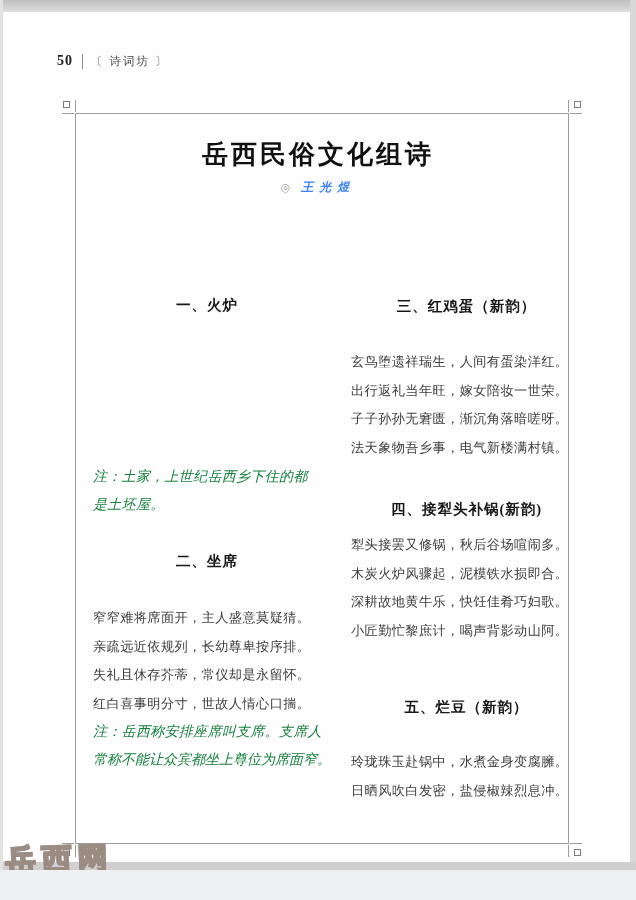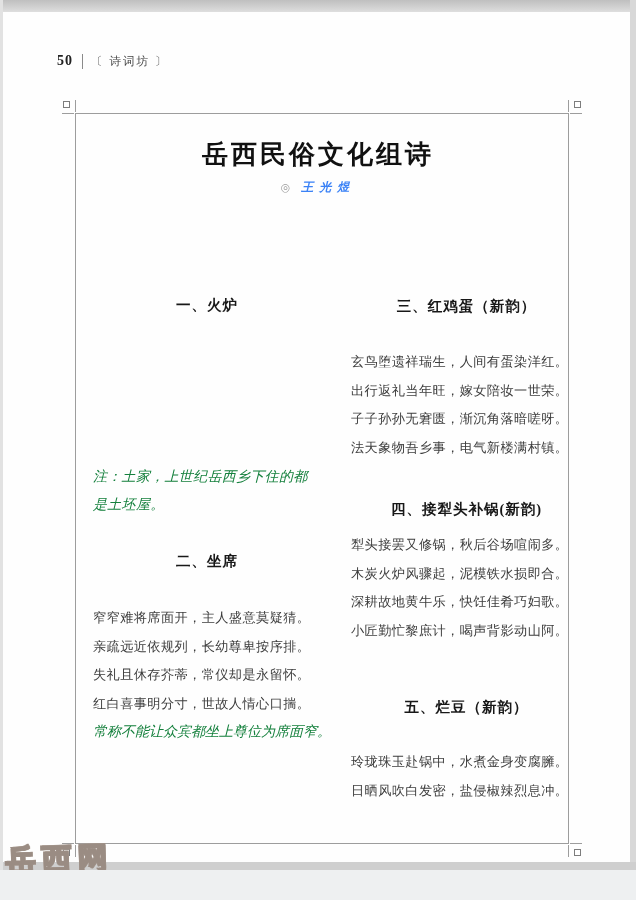--- a/index.html
+++ b/index.html
@@ -115,20 +115,21 @@
   </div>
 
   <div class="poem-title colL" style="top:552px;">二、坐席</div>
   <div class="poem-lines colL" style="top:604px;">
     <div class="ln">窄窄难将席面开，主人盛意莫疑猜。</div>
     <div class="ln">亲疏远近依规列，长幼尊卑按序排。</div>
     <div class="ln">失礼且休存芥蒂，常仪却是永留怀。</div>
     <div class="ln">红白喜事明分寸，世故人情心口揣。</div>
   </div>
   <div class="poem-note colL" style="top:718px;">
+    <div class="ln">注：岳西称安排座席叫支席。支席人</div>
     <div class="ln" style="letter-spacing:0;">常称不能让众宾都坐上尊位为席面窄。</div>
   </div>
 
   <div class="poem-title colR" style="top:297px;">三、红鸡蛋（新韵）</div>
   <div class="poem-lines colR" style="top:348px;">
     <div class="ln">玄鸟堕遗祥瑞生，人间有蛋染洋红。</div>
     <div class="ln">出行返礼当年旺，嫁女陪妆一世荣。</div>
     <div class="ln">子子孙孙无窘匮，渐沉角落暗嗟呀。</div>
     <div class="ln">法天象物吾乡事，电气新楼满村镇。</div>
   </div>

